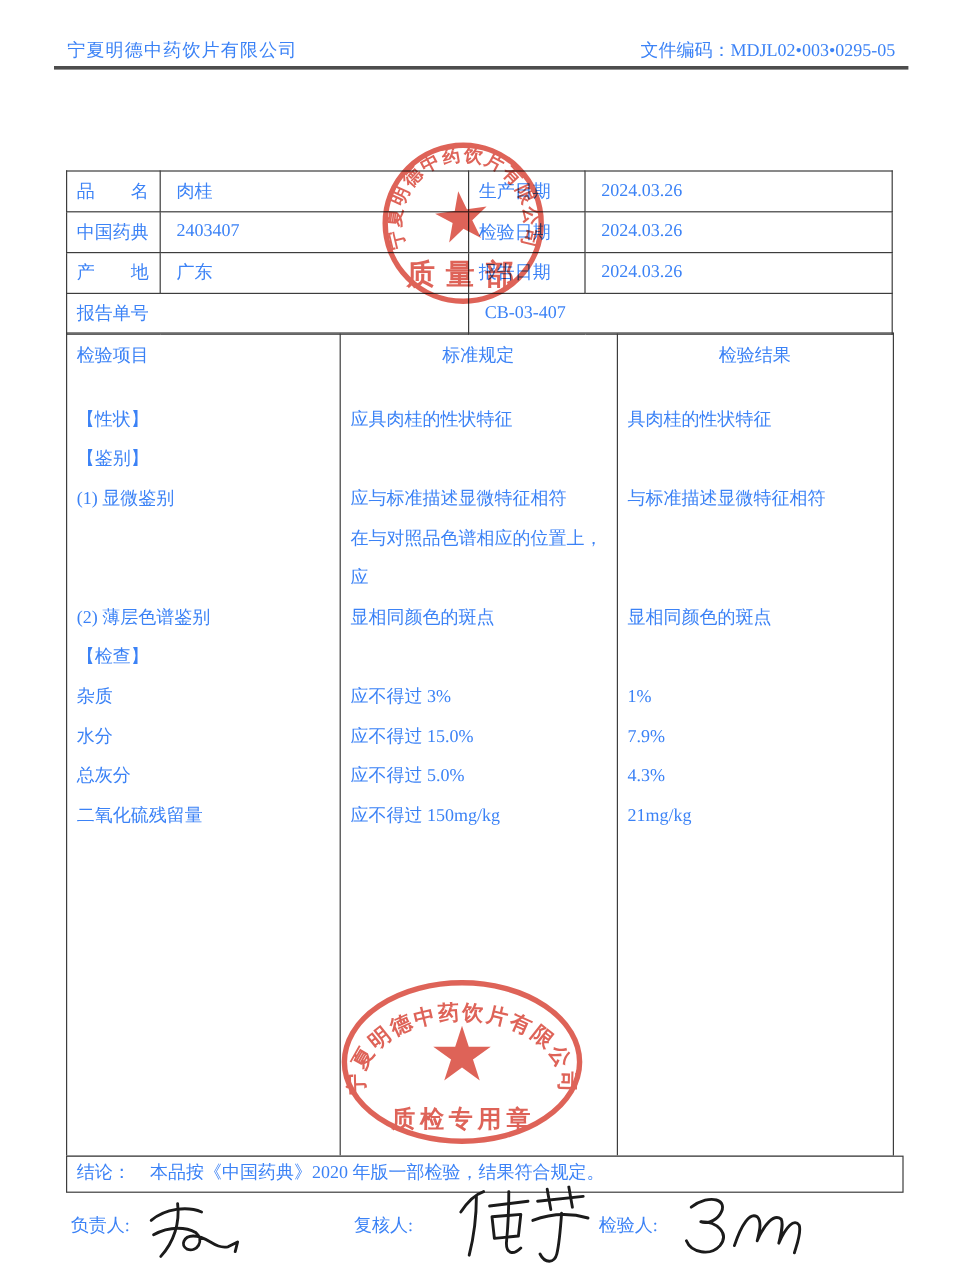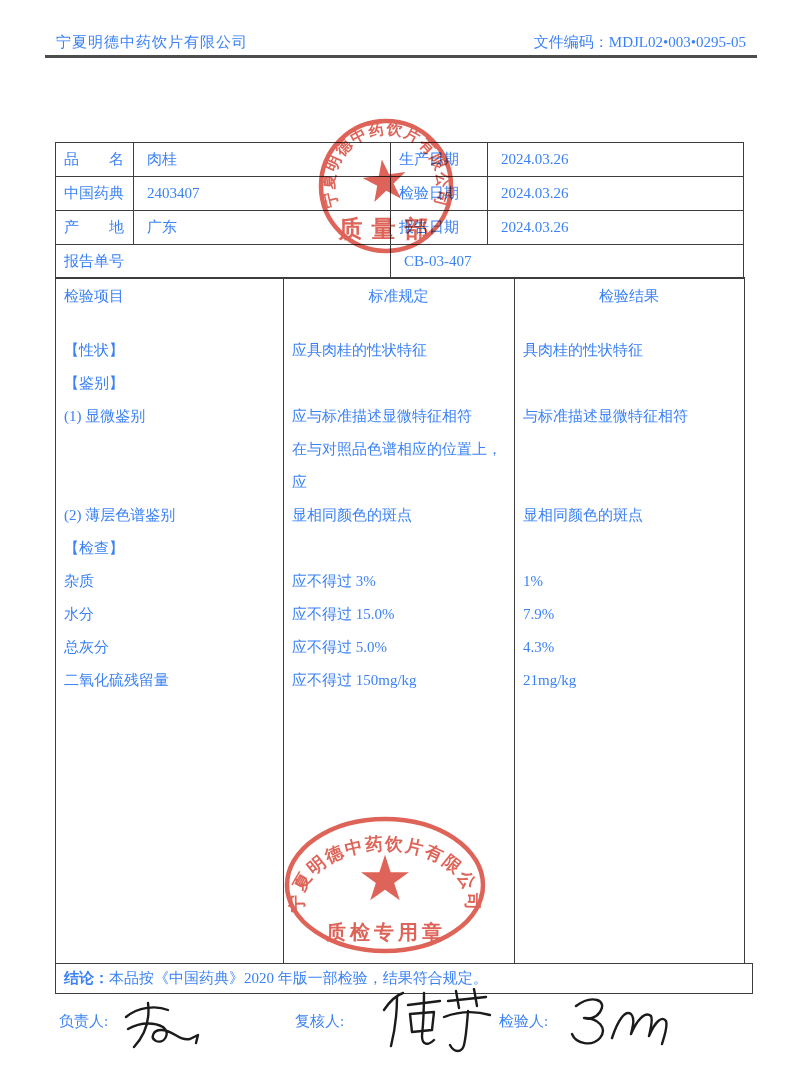--- a/index.html
+++ b/index.html
@@ -28,21 +28,21 @@
   .mhead.h-res{left:458px;width:230px;text-align:center;}
   .mrows{position:absolute;left:0;right:0;top:56px;}
   .mrow{display:flex;align-items:flex-end;}
   .mrow > div{line-height:33px;font-size:15px;box-sizing:border-box;}
   .mrow .c1{width:227px;padding-left:8px;}
   .mrow .c2{width:231px;padding:0 4px 0 9px;white-space:pre-line;}
   .mrow .c3{width:230px;padding-left:9px;white-space:pre-line;}
   
   .concl{position:absolute;left:55px;top:963px;width:688px;height:29px;border:1px solid #3d3d3d;
     line-height:29px;font-size:15px;padding-left:8px;box-sizing:content-box;background:#fff;z-index:2;}
-  .concl .lbl{font-weight:bold;margin-right:0;}
+  .concl .lbl{font-weight:normal;margin-right:16px;}
   
   .sig-label{position:absolute;top:1012px;font-size:15px;}
   .sig-label.l1{left:59px;} .sig-label.l2{left:295px;} .sig-label.l3{left:499px;}
   .sig{position:absolute;z-index:3;}
   .sig path{fill:none;stroke:#1b1b1b;stroke-width:2.4;stroke-linecap:round;stroke-linejoin:round;}
   
   .stamp{position:absolute;z-index:5;mix-blend-mode:multiply;opacity:.85;}
   .stamp text{font-family:"Liberation Serif","DejaVu Serif",serif;font-weight:bold;}
 </style>
 </head>

